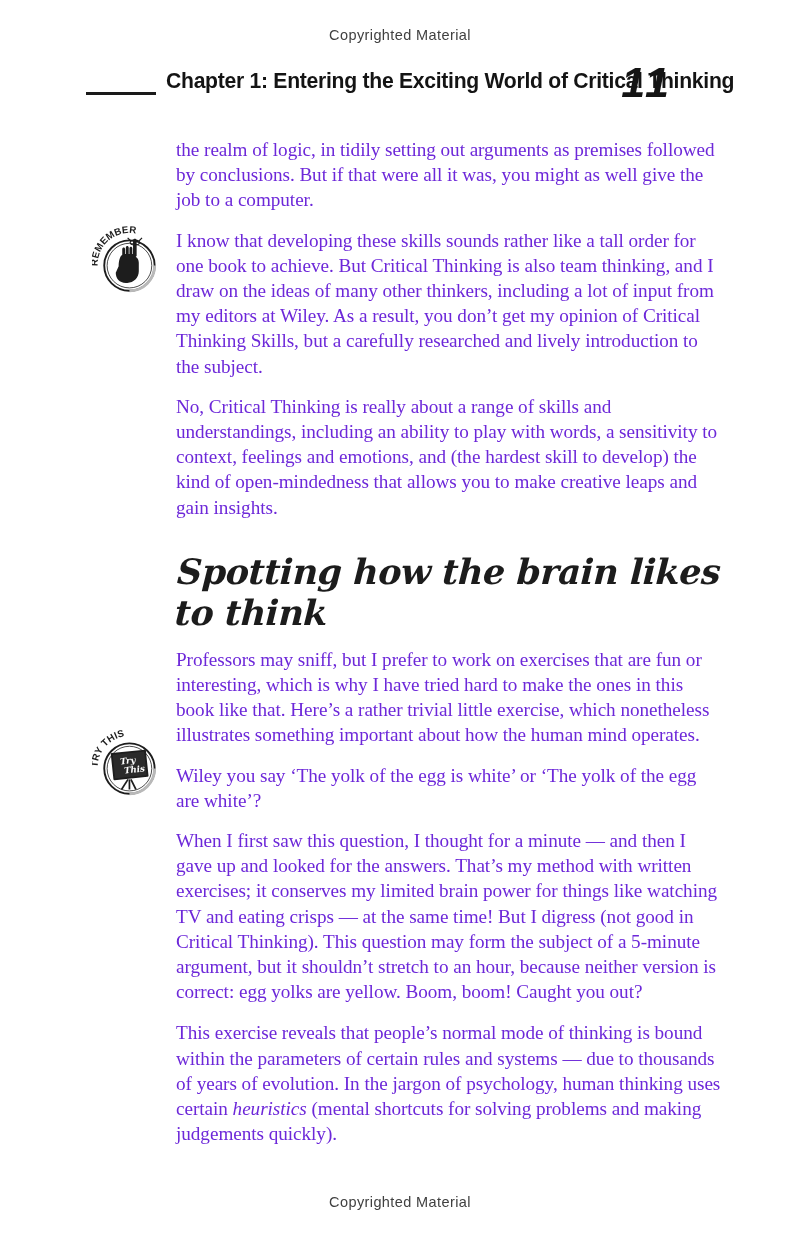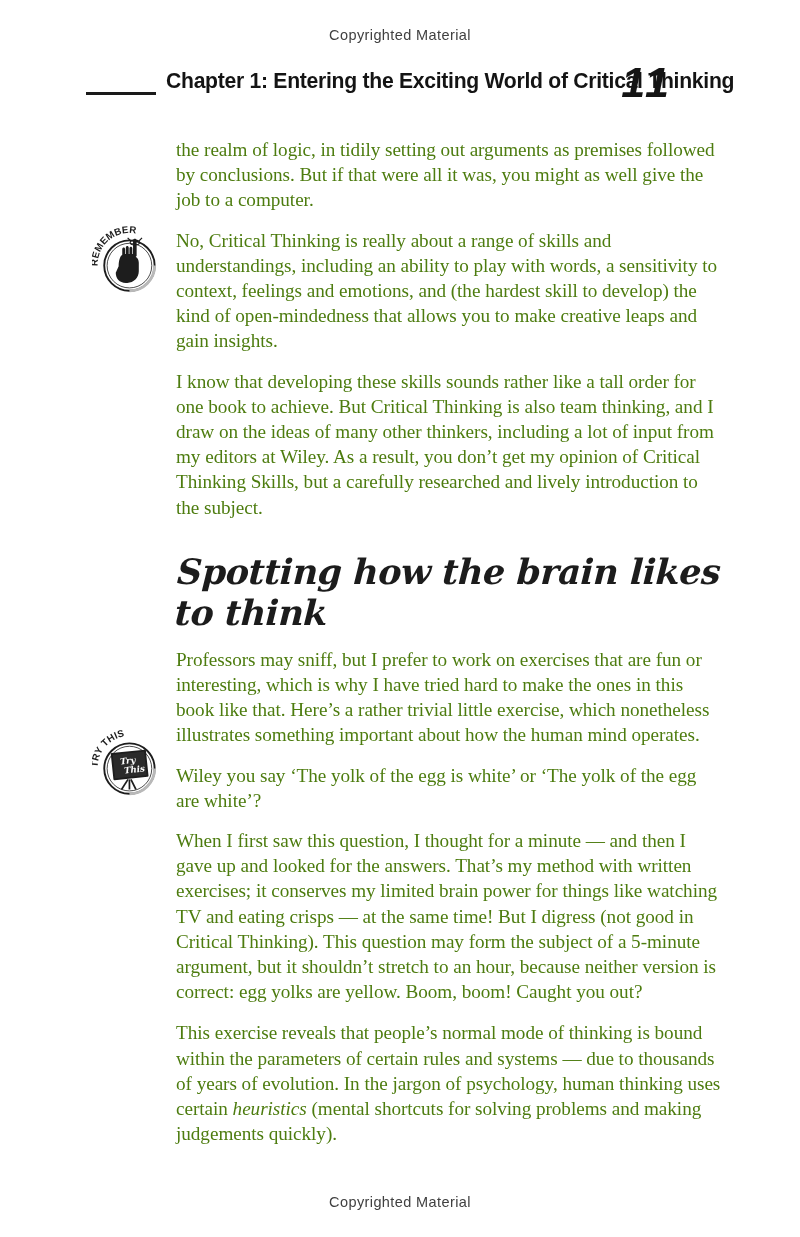--- a/index.html
+++ b/index.html
@@ -76,21 +76,21 @@
   .column {
     position: absolute;
     left: 176px;
     top: 137px;
     width: 548px;
   }
   p.body-par {
     margin: 0 0 15px 0;
     font-size: 19.2px;
     line-height: 25.2px;
-    color: #4d7c0f;
+    color: #6d28d9;
     letter-spacing: -0.05px;
   }
   p.body-par:last-child { margin-bottom: 0; margin-top: 16px; }
   em.term { font-style: italic; }
 
   
   .section-head {
     margin: 31px 0 14px 0;
     font-family: "DejaVu Serif", "Liberation Serif", serif;
     font-weight: bold;
@@ -184,24 +184,24 @@
     <text font-family="Liberation Sans, sans-serif" font-size="13.5" font-weight="bold" fill="#1d1d1d" letter-spacing="0.2">
       <textPath href="#arcTry" startOffset="4%">TRY THIS</textPath>
     </text>
   </svg>
 </div>
 
 <div class="column">
 
   <p class="body-par">the realm of logic, in tidily setting out arguments as premises followed by conclusions. But if that were all it was, you might as well give the job to a computer.</p>
 
+  <p class="body-par">I know that developing these skills sounds rather like a tall order for one book to achieve. But Critical Thinking is also team thinking, and I draw on the ideas of many other thinkers, including a lot of input from my editors at Wiley. As a result, you don’t get my opinion of Critical Thinking Skills, but a carefully researched and lively introduction to the subject.</p>
+
   <p class="body-par">No, Critical Thinking is really about a range of skills and understandings, including an ability to play with words, a sensitivity to context, feelings and emotions, and (the hardest skill to develop) the kind of open-mindedness that allows you to make creative leaps and gain insights.</p>
 
-  <p class="body-par">I know that developing these skills sounds rather like a tall order for one book to achieve. But Critical Thinking is also team thinking, and I draw on the ideas of many other thinkers, including a lot of input from my editors at Wiley. As a result, you don’t get my opinion of Critical Thinking Skills, but a carefully researched and lively introduction to the subject.</p>
-
   <h2 class="section-head">Spotting how the brain likes to think</h2>
 
   <p class="body-par">Professors may sniff, but I prefer to work on exercises that are fun or interesting, which is why I have tried hard to make the ones in this book like that. Here’s a rather trivial little exercise, which nonetheless illustrates something important about how the human mind operates.</p>
 
   <p class="body-par">Wiley you say ‘The yolk of the egg is white’ or ‘The yolk of the egg are white’?</p>
 
   <p class="body-par">When I first saw this question, I thought for a minute — and then I gave up and looked for the answers. That’s my method with written exercises; it conserves my limited brain power for things like watching TV and eating crisps — at the same time! But I digress (not good in Critical Thinking). This question may form the subject of a 5-minute argument, but it shouldn’t stretch to an hour, because neither version is correct: egg yolks are yellow. Boom, boom! Caught you out?</p>
 
   <p class="body-par"><span>This exercise reveals that people’s normal mode of thinking is bound within the parameters of certain rules and systems — due to thousands of years of evolution. In the jargon of psychology, human thinking uses certain </span><em class="term">heuristics</em><span> (mental shortcuts for solving problems and making judgements quickly).</span></p>
 

